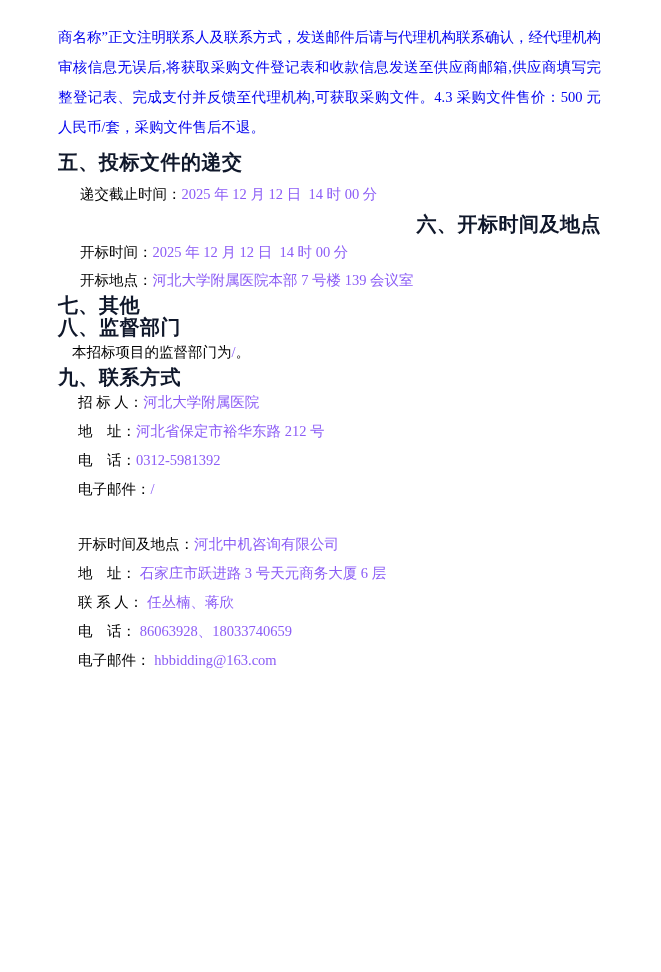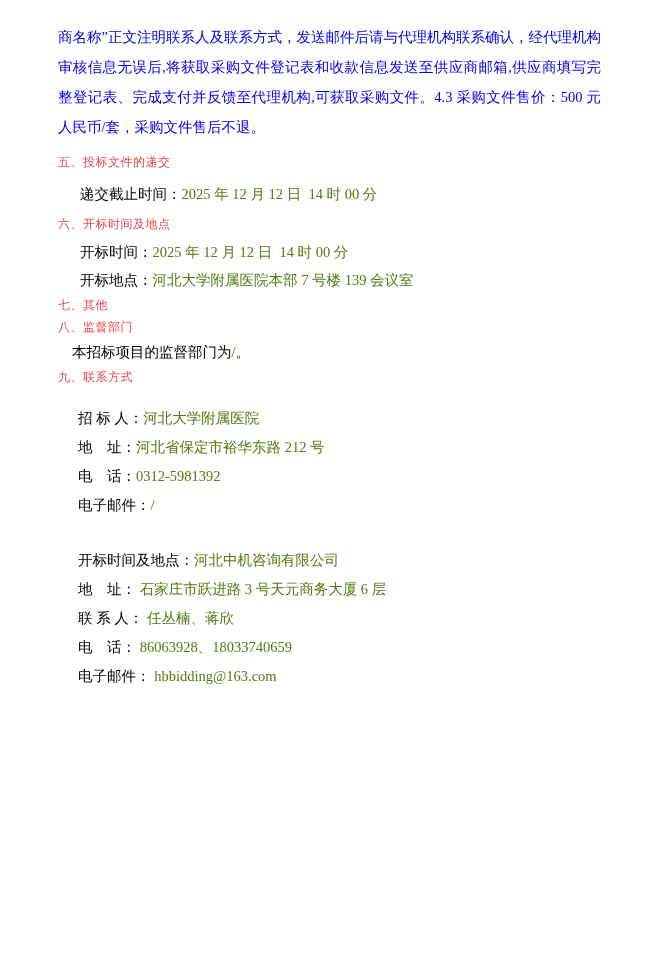--- a/index.html
+++ b/index.html
@@ -9,41 +9,41 @@
     font-family:"Liberation Serif","DejaVu Serif",serif;
     color:#000; overflow:hidden;
   }
   .content { position:absolute; left:58px; top:22px; width:543px; }
 
   .lead {
     color:#0101ee; font-size:14.5px; line-height:30px;
     text-align:justify; text-justify:inter-ideograph;
   }
   .sec-heading {
-    font-size:12px; font-weight:normal; color:#ef4444;
+    font-size:20px; font-weight:bold; color:#0f172a;
     line-height:22px; margin-top:9px; letter-spacing:0.5px;
   }
-  .sec-heading.mt5 { margin-top:5px; }
+  .sec-heading.mt5 { margin-top:5px;text-align:right; }
   .sec-heading.mt0 { margin-top:0; }
 
   .rows { margin-top:7px; }
   .rows.tight { margin-top:3px; }
   .row {
     font-size:14.5px; line-height:28px; padding-left:22px;
     white-space:pre-wrap; color:#000;
   }
-  .val { color:#4d7c0f; }
+  .val { color:#8b5cf6; }
 
   .para-blue {
     color:#0101ee; font-size:14.5px; line-height:31px;
     text-align:justify; text-indent:25px; margin-top:2px;
   }
   .supervision { font-size:14.5px; line-height:28px; padding-left:14px; }
 
-  .contacts { margin-top:16px; }
+  .contacts { margin-top:0; }
   .contacts .row { line-height:29px; padding-left:20px; }
   .contacts.agency { margin-top:26px; }
 
   .signline {
     position:absolute; left:86px; top:893px; font-size:14.5px;
     line-height:22px; color:#000; white-space:nowrap; z-index:1;
   }
   .sig {
     position:relative; display:inline-block; width:88px; height:16px;
     border-bottom:1.5px solid #1a1a1a; vertical-align:baseline; margin:0 2px;

